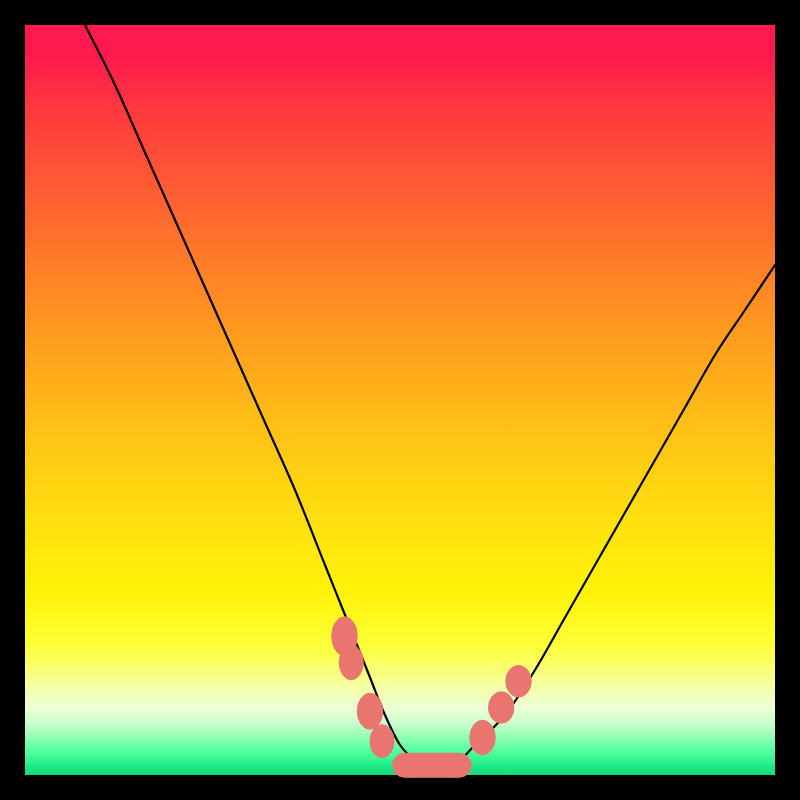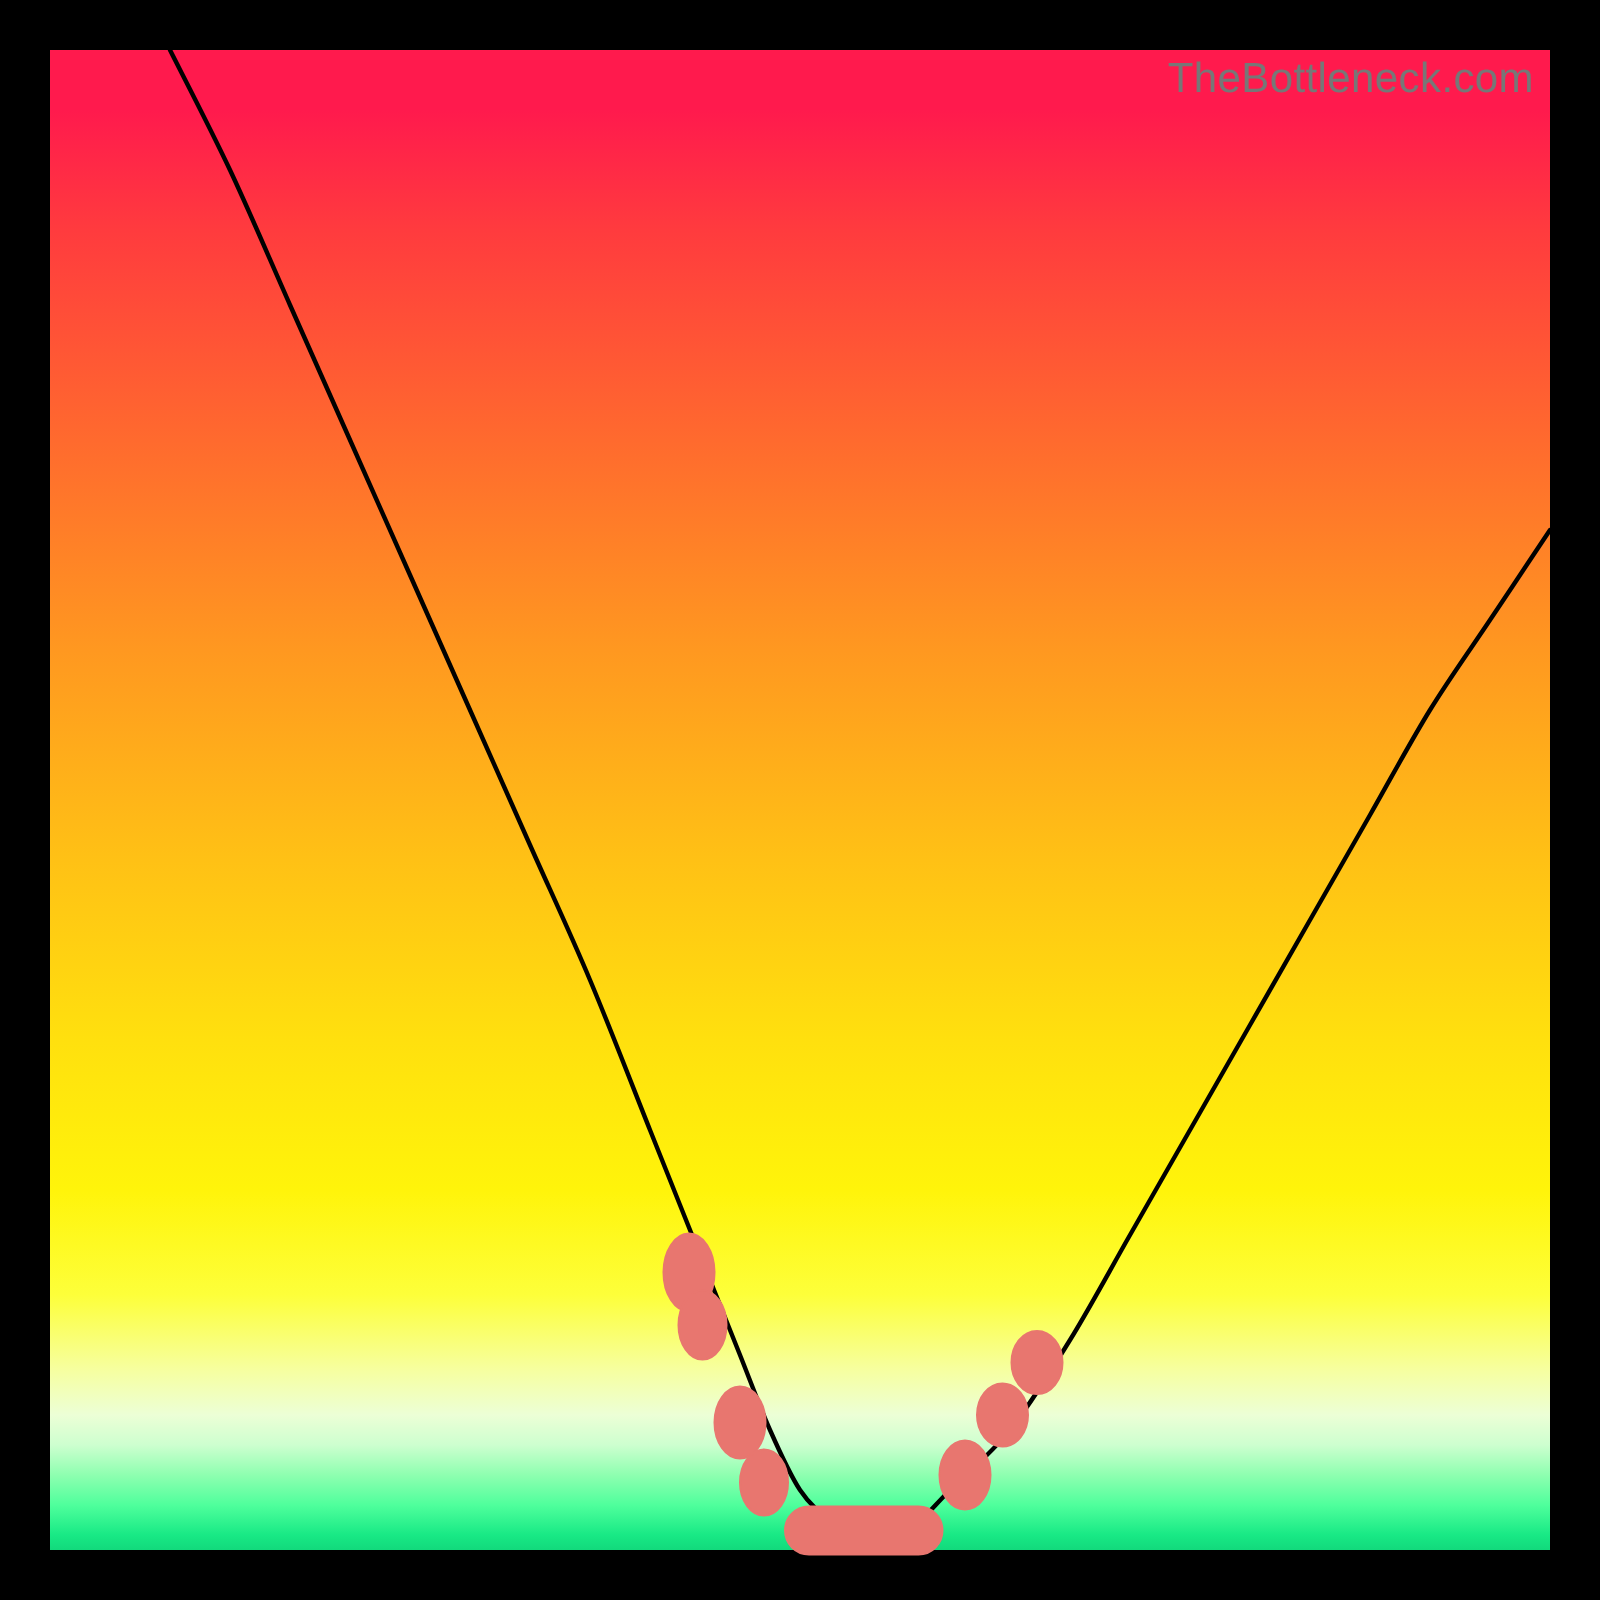--- a/index.html
+++ b/index.html
@@ -74,21 +74,20 @@
   .marker-long {
     fill: #e8766f;
     stroke: #e8766f;
   }
 </style>
 </head>
 <body>
 
 <div class="frame">
   <div class="plot">
-    <div class="watermark">TheBottleneck.com</div>
     <svg class="curve" viewBox="0 0 750 750" preserveAspectRatio="none">
       <path id="series-path" class="series-line" d="M 60.00 0.00 C 65.00 10.00, 80.00 38.75, 90.00 60.00 C 100.00 81.25, 110.00 105.00, 120.00 127.50 C 130.00 150.00, 140.00 172.50, 150.00 195.00 C 160.00 217.50, 170.00 240.00, 180.00 262.50 C 190.00 285.00, 200.00 307.50, 210.00 330.00 C 220.00 352.50, 230.00 375.00, 240.00 397.50 C 250.00 420.00, 260.00 441.25, 270.00 465.00 C 280.00 488.75, 292.50 521.25, 300.00 540.00 C 307.50 558.75, 310.00 565.00, 315.00 577.50 C 320.00 590.00, 325.00 602.50, 330.00 615.00 C 335.00 627.50, 340.00 640.00, 345.00 652.50 C 350.00 665.00, 355.00 678.75, 360.00 690.00 C 365.00 701.25, 370.00 712.50, 375.00 720.00 C 380.00 727.50, 385.00 731.25, 390.00 735.00 C 395.00 738.75, 400.00 741.25, 405.00 742.50 C 410.00 743.75, 415.00 743.75, 420.00 742.50 C 425.00 741.25, 430.00 738.75, 435.00 735.00 C 440.00 731.25, 442.50 727.50, 450.00 720.00 C 457.50 712.50, 470.00 702.50, 480.00 690.00 C 490.00 677.50, 500.00 661.25, 510.00 645.00 C 520.00 628.75, 530.00 610.00, 540.00 592.50 C 550.00 575.00, 560.00 557.50, 570.00 540.00 C 580.00 522.50, 590.00 505.00, 600.00 487.50 C 610.00 470.00, 620.00 452.50, 630.00 435.00 C 640.00 417.50, 650.00 400.00, 660.00 382.50 C 670.00 365.00, 680.00 346.25, 690.00 330.00 C 700.00 313.75, 710.00 300.00, 720.00 285.00 C 730.00 270.00, 745.00 247.50, 750.00 240.00"></path>
       <g id="markers-group">
           <ellipse cx="319.50" cy="611.25" rx="12.75" ry="19.50" class="marker"></ellipse>
           <ellipse cx="326.25" cy="637.50" rx="12.00" ry="17.25" class="marker"></ellipse>
           <ellipse cx="345.00" cy="686.25" rx="12.75" ry="18.00" class="marker"></ellipse>
           <ellipse cx="357.00" cy="716.25" rx="12.00" ry="16.50" class="marker"></ellipse>
           <ellipse cx="457.50" cy="712.50" rx="12.75" ry="17.25" class="marker"></ellipse>
           <ellipse cx="476.25" cy="682.50" rx="12.75" ry="15.75" class="marker"></ellipse>
           <ellipse cx="493.50" cy="656.25" rx="12.75" ry="15.75" class="marker"></ellipse>

